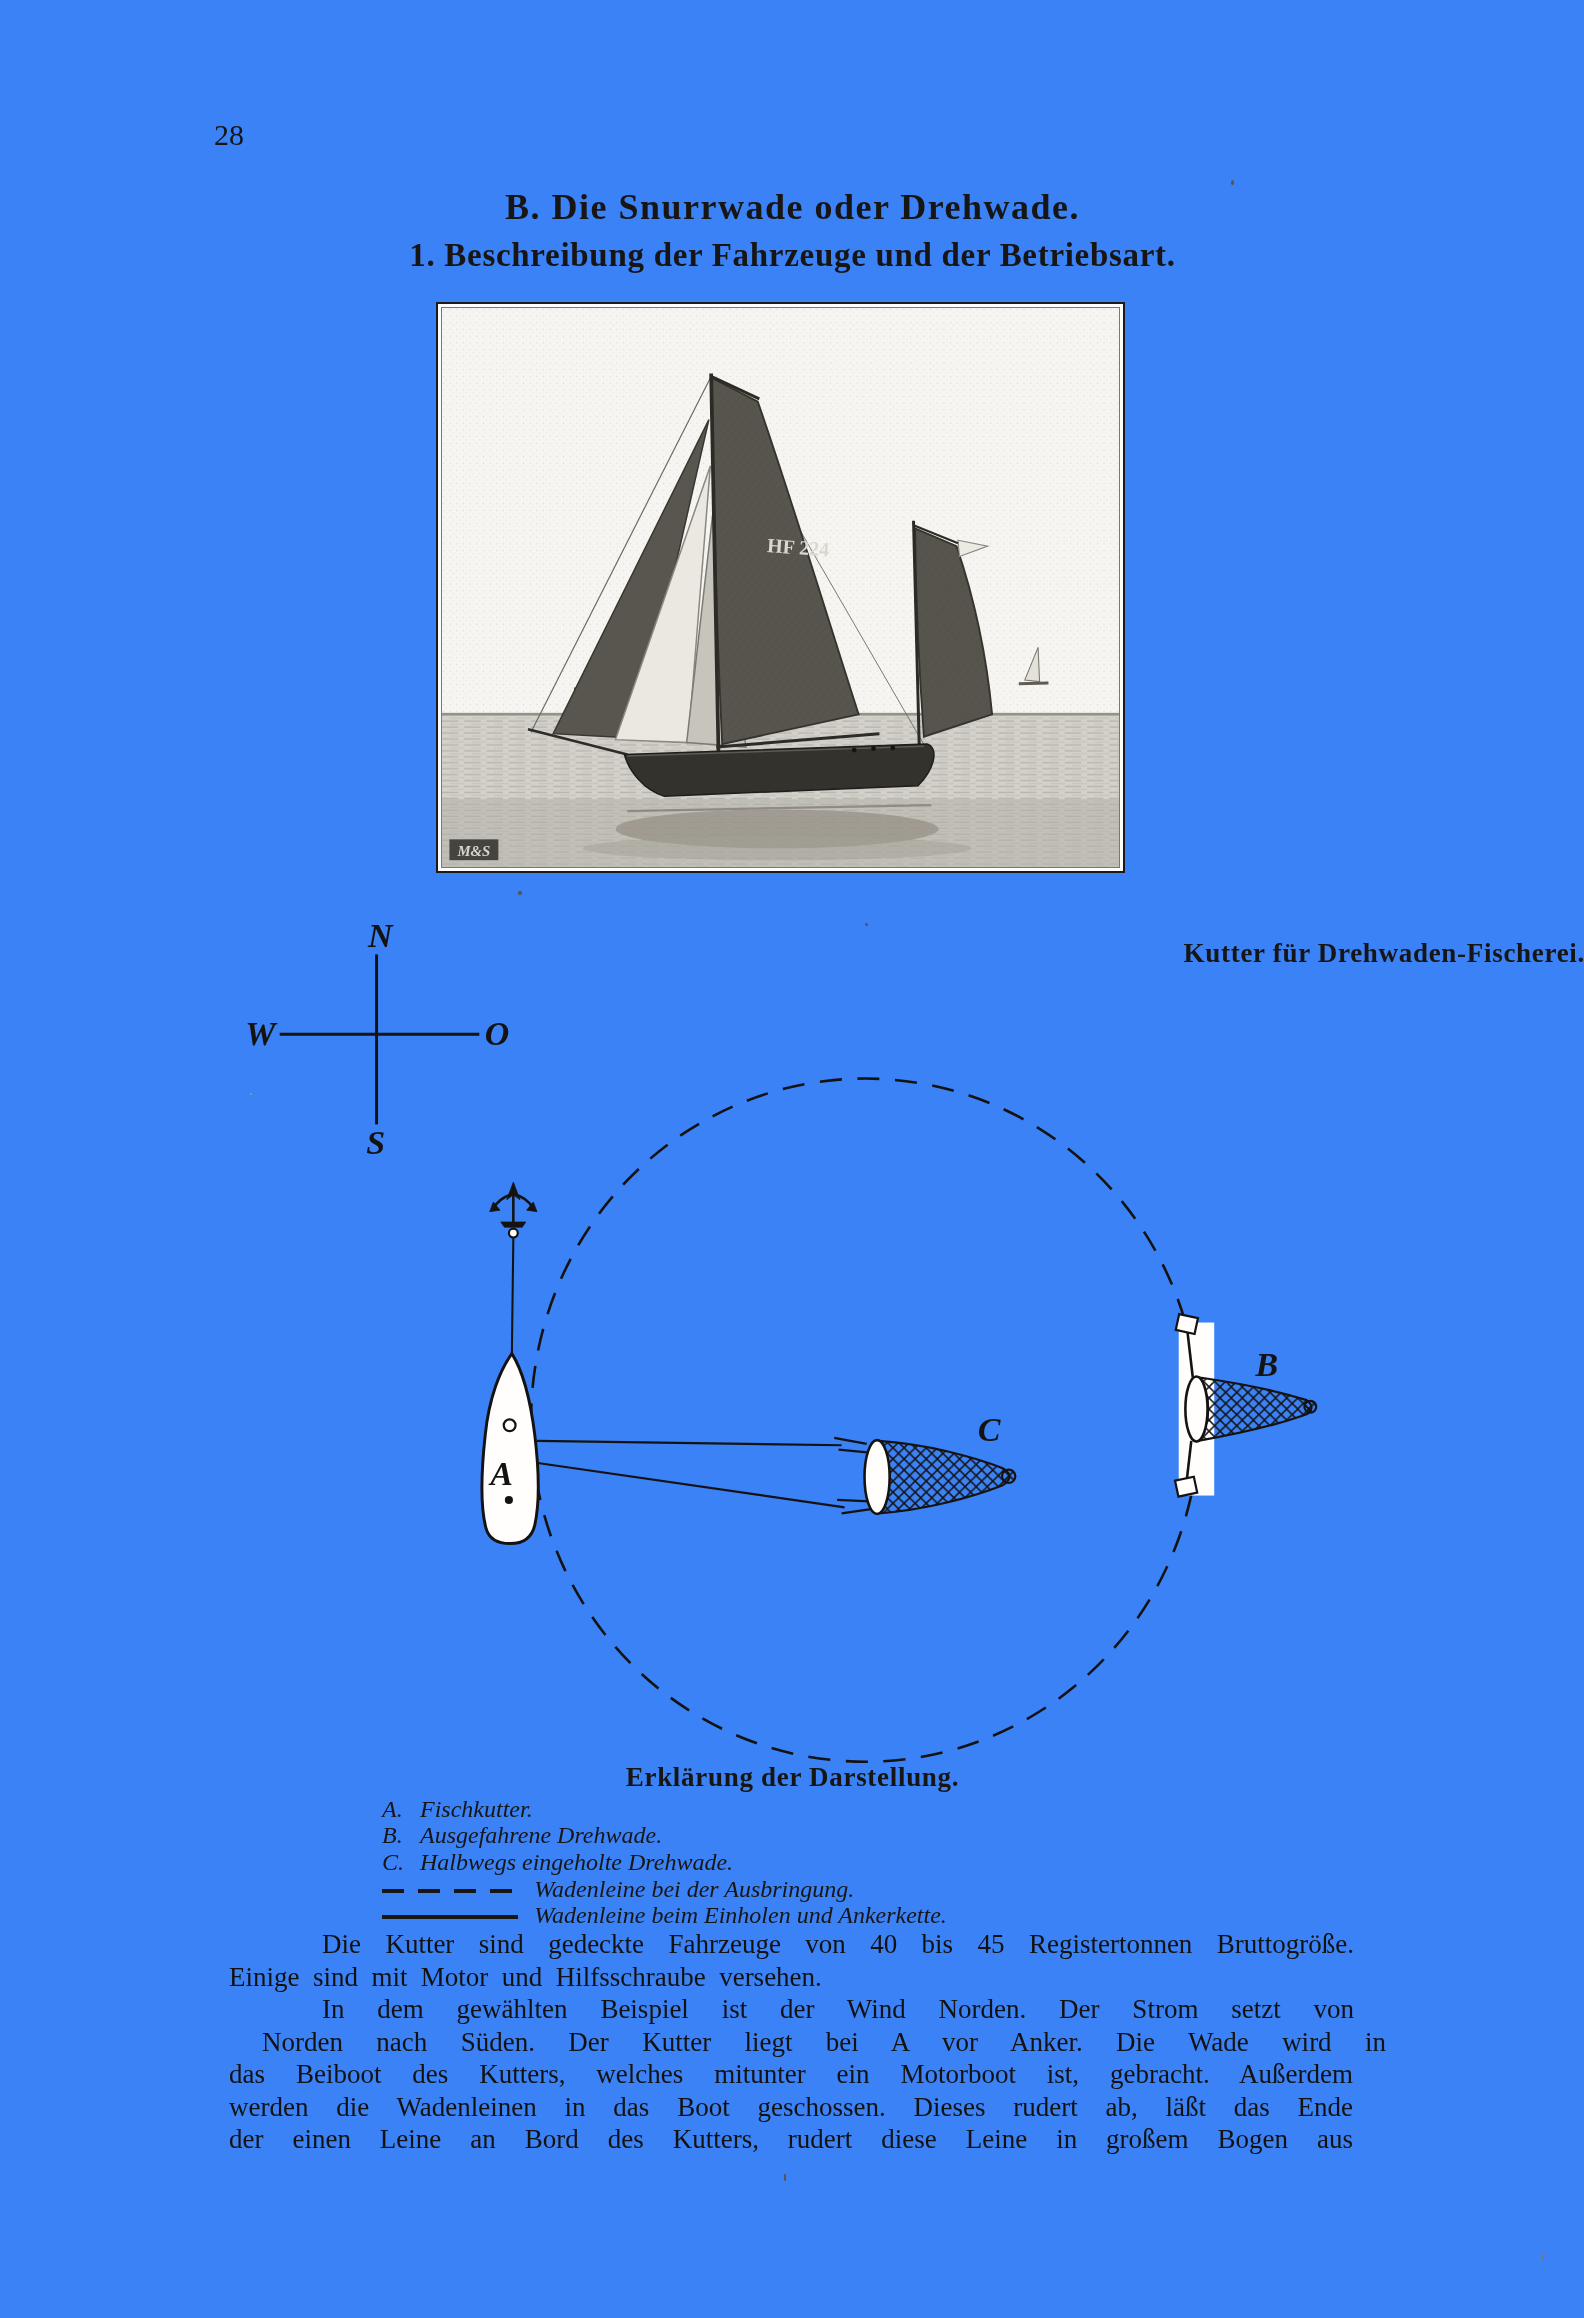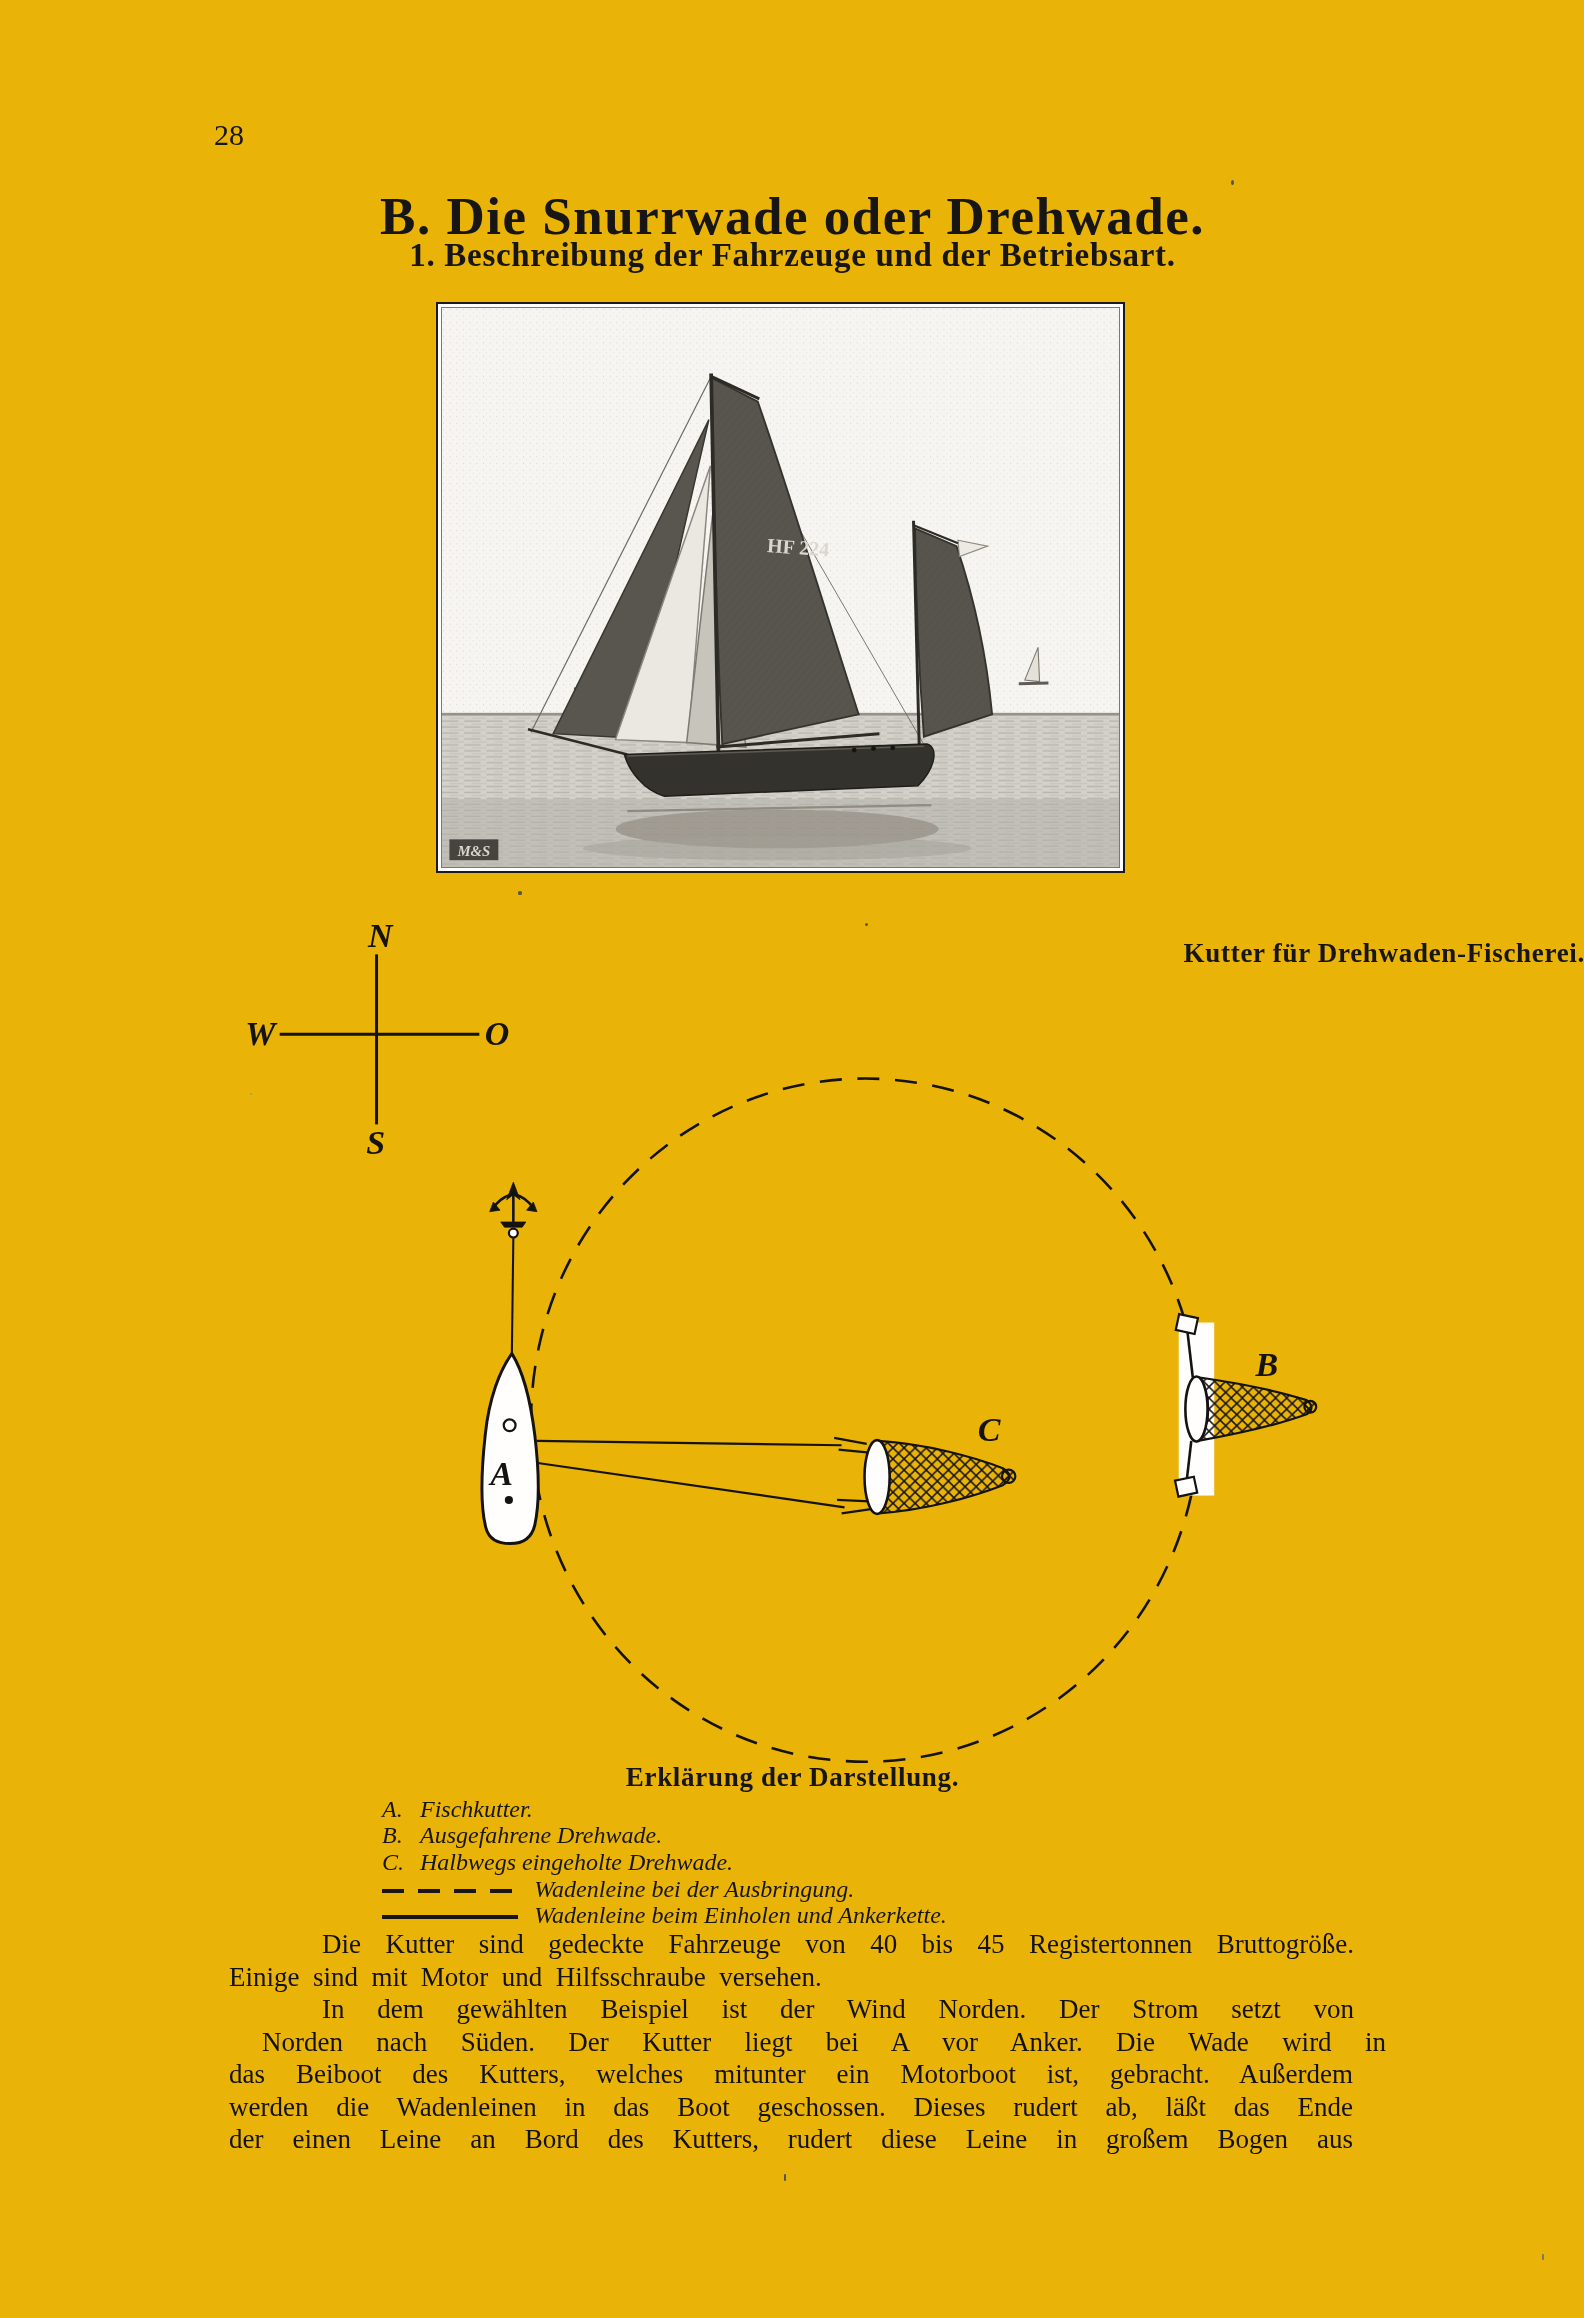--- a/index.html
+++ b/index.html
@@ -1,24 +1,24 @@
 <!DOCTYPE html>
 <html style="font-size:12px"><head>
 <meta charset="utf-8">
 <style>
   html,body{margin:0;padding:0;background:#e8e8e6;}
   .page{
     position:relative; width:1585px; height:2319px;
-    background:#eab308; overflow:hidden;
+    background:#3b82f6; overflow:hidden;
     font-family:"Liberation Serif", serif; color:#171615;
   }
   .abs{position:absolute;}
   .center{left:0;width:1585px;text-align:center;}
   .pageno{font-size:30px;}
-  .h1{font-size:53px;font-weight:bold;letter-spacing:1.5px;}
+  .h1{font-size:36px;font-weight:bold;letter-spacing:1.5px;}
   .h2{font-size:33px;font-weight:bold;letter-spacing:0.7px;}
   .photo-frame{
     left:436px;top:302px;width:689px;height:571px;
     border:2.2px solid #1c1b19; background:#fff; box-sizing:border-box; padding:3.7px;
   }
   .photo-frame svg{display:block;width:100%;height:100%;outline:0.7px solid #7a7871;}
   .caption{font-size:27px;font-weight:bold;letter-spacing:0.7px;}
   .legend-title{font-size:27px;font-weight:bold;letter-spacing:0.7px;}
   .legend-row{left:382px;font-size:24px;height:27px;white-space:nowrap;font-style:italic;}
   .legend-key{display:inline-block;width:38px;}

